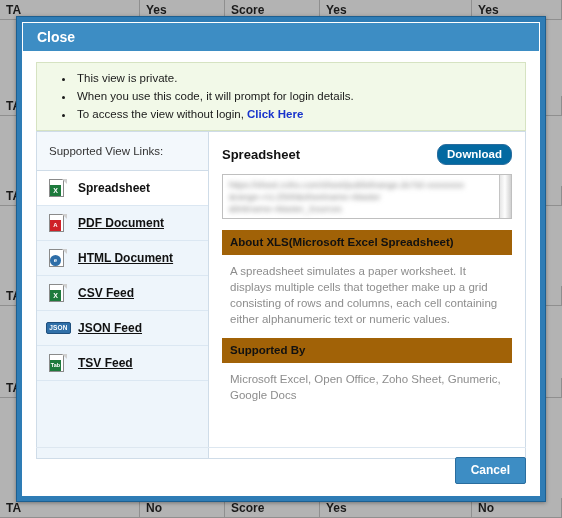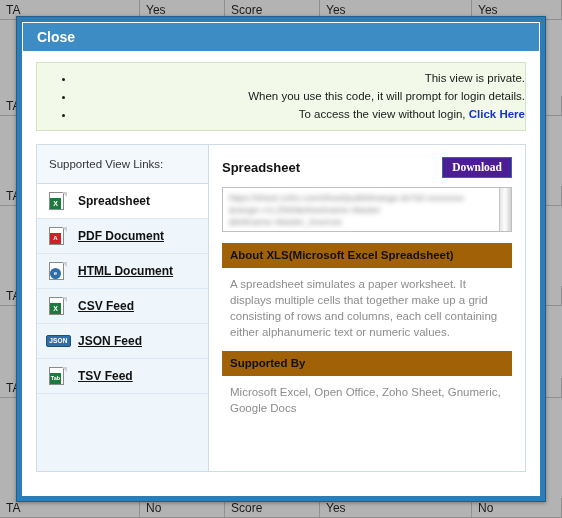--- a/index.html
+++ b/index.html
@@ -13,20 +13,21 @@
   
   #bg-table {
     position: absolute; inset: 0;
     background: #b3b3b3;
   }
   .bg-row {
     position: absolute;
     left: 0; right: 0;
     height: 20px;
     border-bottom: 1px solid #8f8f8f;
+    font-weight: bold;
   }
   .bg-cell {
     position: absolute;
     top: 0; height: 20px;
     line-height: 20px;
     font-size: 12px;
     color: #1a1a1a;
     padding-left: 6px;
     border-right: 1px solid #8f8f8f;
     white-space: nowrap;
@@ -82,21 +83,20 @@
     flex-direction: column;
     min-height: 0;
   }
 
   
   #notice {
     background: #f2f9e8;
     border: 1px solid #d6e3c2;
     padding: 6px 0 7px 0;
     flex: 0 0 auto;
-    text-align: right;
   }
   #notice ul {
     margin: 0;
     padding: 0 0 0 38px;
     list-style: disc;
   }
   #notice li {
     font-size: 11.5px;
     color: #1a1a1a;
     line-height: 18px;
@@ -104,21 +104,20 @@
   }
   #notice li::marker { font-size: 11px; }
   #notice a {
     color: #1733cc;
     font-weight: bold;
     text-decoration: none;
   }
 
   
   #content-panel {
-    margin-top: 13px;
     border: 1px solid #cfdce8;
     display: flex;
     height: 328px;
     flex: 0 0 auto;
     background: #ffffff;
   }
 
   
   #sidebar {
     width: 172px;
@@ -220,29 +219,29 @@
     align-items: center;
     justify-content: space-between;
     margin-bottom: 9px;
   }
   #detail-title {
     font-size: 13px;
     font-weight: bold;
     color: #111111;
   }
   #download-btn {
-    background: #4c1d95;
+    background: #0369a1;
     border: 1px solid #2a6d9e;
     color: #ffffff;
     font-size: 11.5px;
     font-weight: bold;
     padding: 3px 9px 4px 9px;
-    border-radius: 0;
+    border-radius: 9px;
     cursor: pointer;
-    font-family: Liberation Serif, serif;
+    font-family: Liberation Sans, sans-serif;
   }
   #url-box {
     position: relative;
     height: 45px;
     border: 1px solid #bfbfbf;
     background: #ffffff;
     overflow: hidden;
     cursor: text;
   }
   #url-text {
@@ -433,15 +432,18 @@
           <div class="sec-head">About XLS(Microsoft Excel Spreadsheet)</div>
           <div class="sec-body">A spreadsheet simulates a paper worksheet. It displays multiple cells that together make up a grid consisting of rows and columns, each cell containing either alphanumeric text or numeric values.</div>
 
           <div class="sec-head">Supported By</div>
           <div class="sec-body">Microsoft Excel, Open Office, Zoho Sheet, Gnumeric, Google Docs</div>
         </div>
 
       </div>
     </div>
 
+    <div id="modal-footer">
+      <button id="cancel-btn">Cancel</button>
+    </div>
 
   </div>
 </div>
 
 </body></html>

